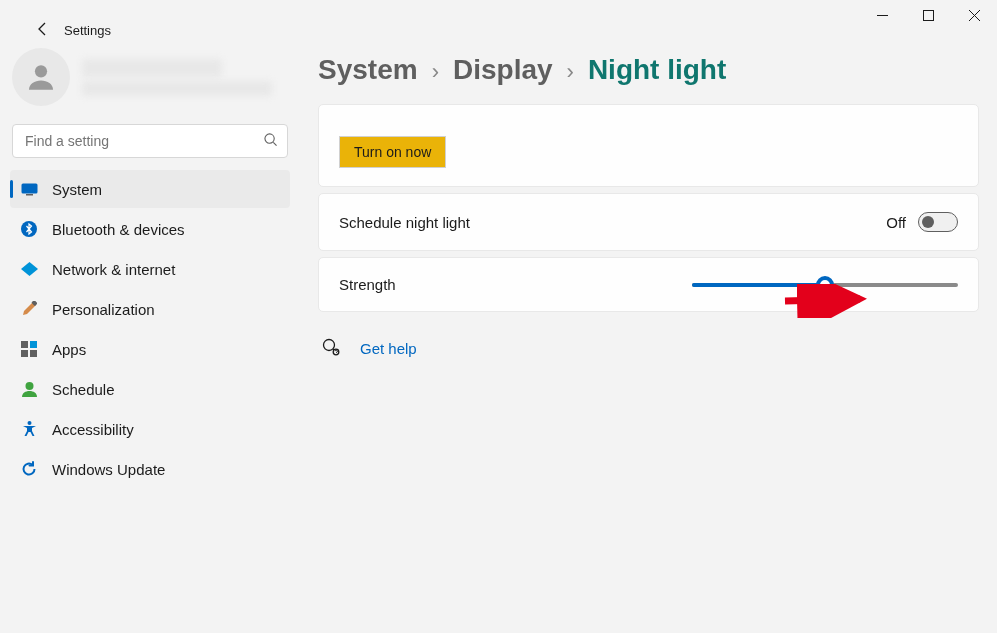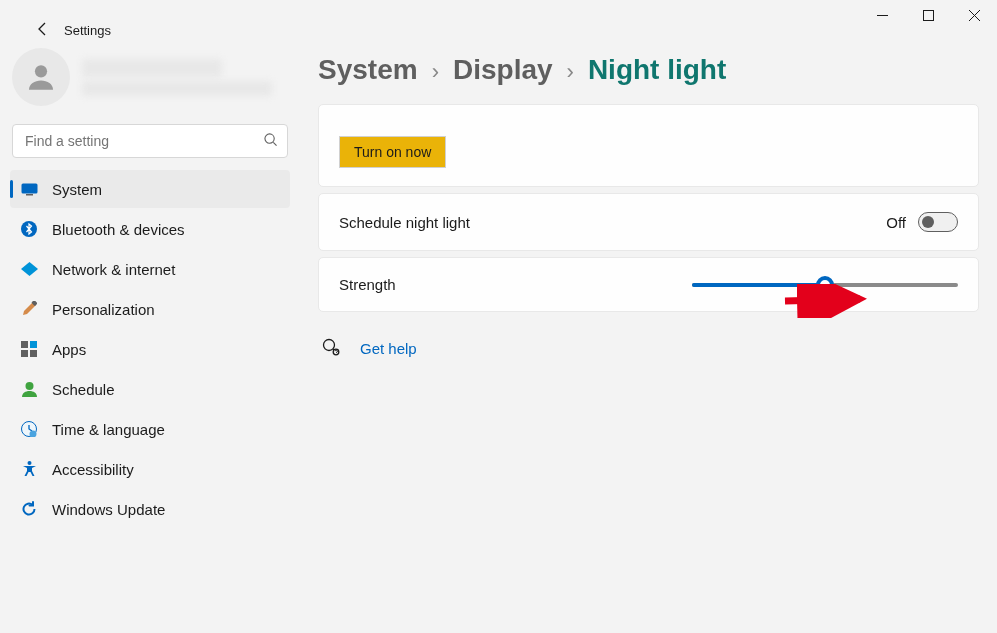--- a/index.html
+++ b/index.html
@@ -320,30 +320,20 @@
         <span class="nav-icon">
           <svg width="15" height="16" viewBox="0 0 15 16" fill="#3fa33f">
               <circle cx="7.5" cy="5" r="4"></circle>
               <path d="M0 16c0-4 3.5-6 7.5-6s7.5 2 7.5 6z"></path>
             </svg>
         </span>
         <span>Schedule</span>
       </li>
       <li class="nav-item">
         <span class="nav-icon">
-          <svg width="16" height="16" viewBox="0 0 16 16">
-              <circle cx="8" cy="8" r="7.5" fill="#eef6fb" stroke="#0067c0" stroke-width="1"></circle>
-              <path d="M8 4v4l3 2" fill="none" stroke="#0067c0" stroke-width="1.3"></path>
-              <circle cx="12" cy="13" r="3.5" fill="#4aa3df"></circle>
-            </svg>
-        </span>
-        <span>Time &amp; language</span>
-      </li>
-      <li class="nav-item">
-        <span class="nav-icon">
           <svg width="15" height="16" viewBox="0 0 15 16" fill="#0067c0">
               <circle cx="7.5" cy="2" r="2"></circle>
               <path d="M1 5h13l-4 2v3l2.5 5h-2l-2-4h-2l-2 4h-2l2.5-5V7z"></path>
             </svg>
         </span>
         <span>Accessibility</span>
       </li>
       <li class="nav-item">
         <span class="nav-icon">
           <svg width="16" height="16" viewBox="0 0 16 16" fill="none" stroke="#0067c0" stroke-width="2">

